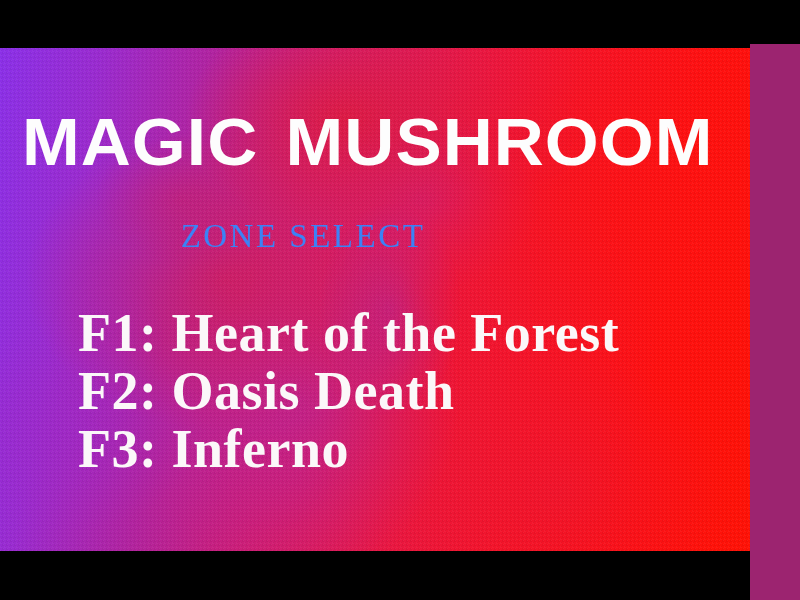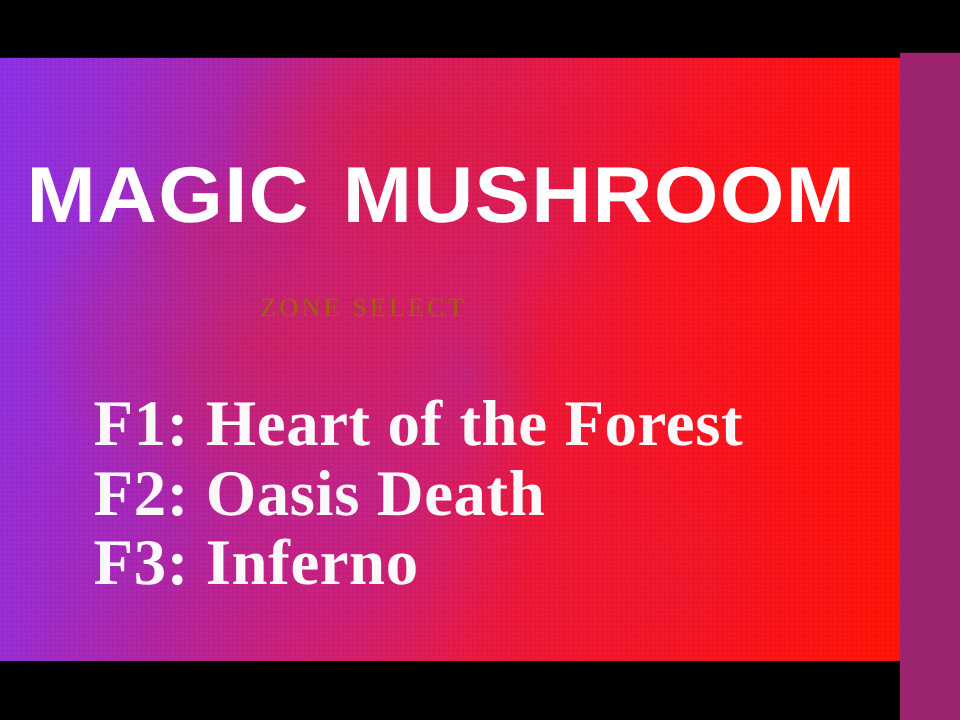--- a/index.html
+++ b/index.html
@@ -109,21 +109,21 @@
       linear-gradient(45deg, rgba(255,255,255,0.045) 25%, transparent 25%, transparent 75%, rgba(255,255,255,0.045) 75%),
       linear-gradient(45deg, rgba(0,0,0,0.050) 25%, transparent 25%, transparent 75%, rgba(0,0,0,0.050) 75%);
     background-size: 4px 4px, 4px 4px;
     background-position: 0 0, 2px 2px;
   }
 
   
   #text-layer {
     position: absolute;
     left: 0;
-    top: 56px;
+    top: 36px;
     width: 750px;
     height: 503px;
     z-index: 4;
   }
 
   #game-title {
     position: absolute;
     left: 22px;
     top: 73px;
     width: 730px;
@@ -138,24 +138,24 @@
     white-space: nowrap;
   }
   #game-title .word-gap { display: inline-block; width: 26px; }
 
   #zone-select-subtitle {
     position: absolute;
     left: 0;
     top: 183px;
     width: 606px;
     text-align: center;
-    color: #a16207;
+    color: #3b82f6;
     font-family: "Liberation Serif", serif;
     font-weight: normal;
-    font-size: 22px;
+    font-size: 33px;
     line-height: 34px;
     letter-spacing: 2.5px;
     white-space: nowrap;
   }
 
   #zone-menu {
     position: absolute;
     left: 78px;
     top: 268px;
     width: 672px;

